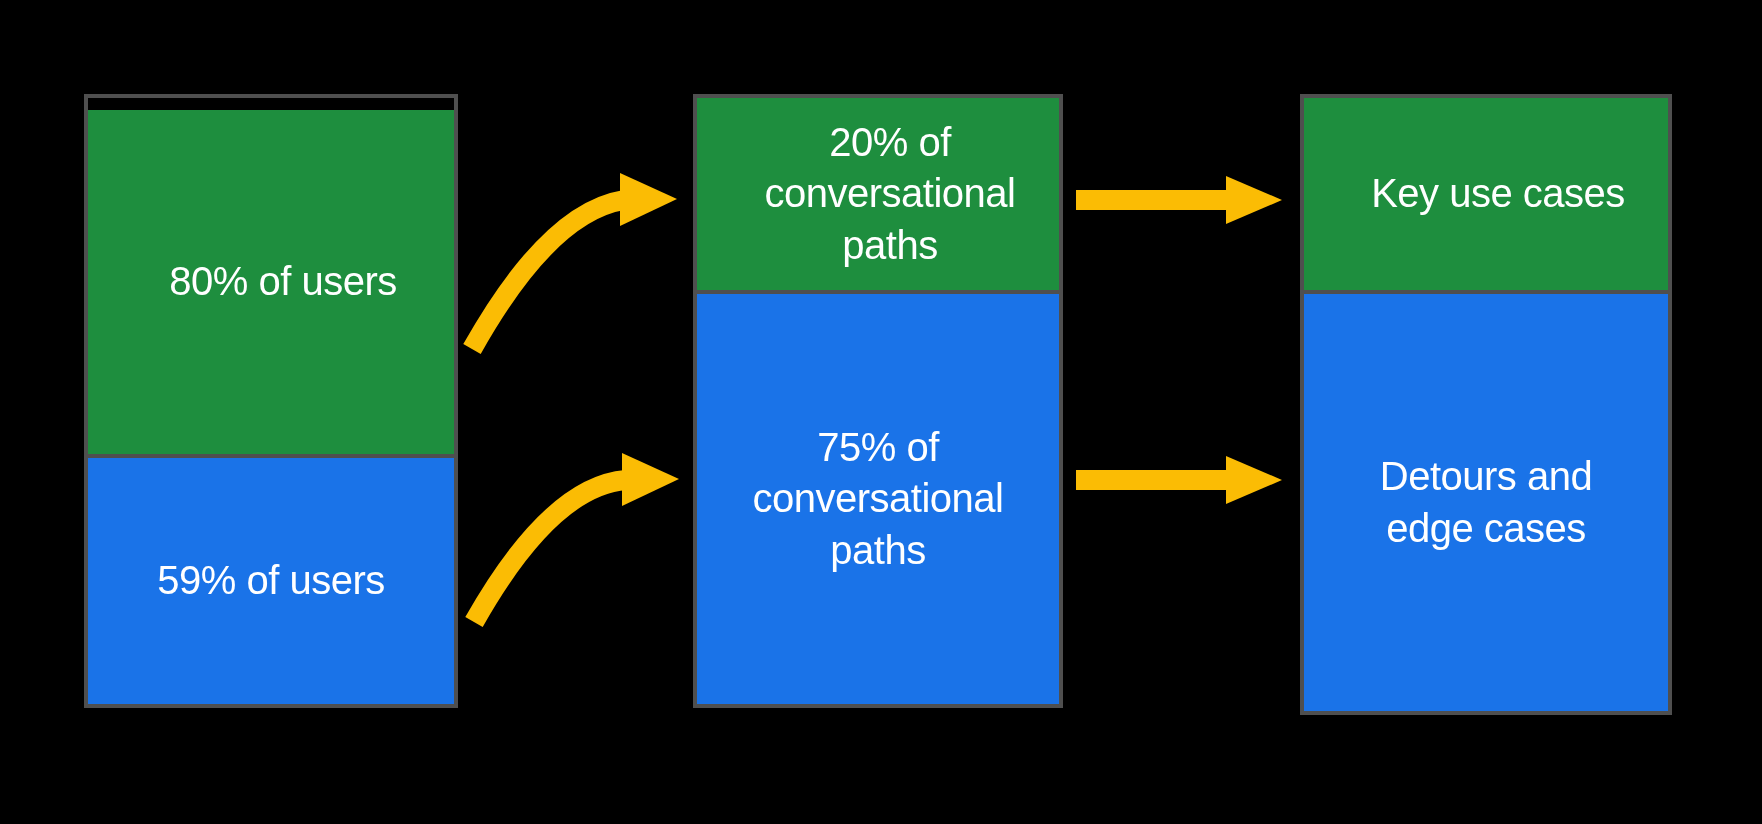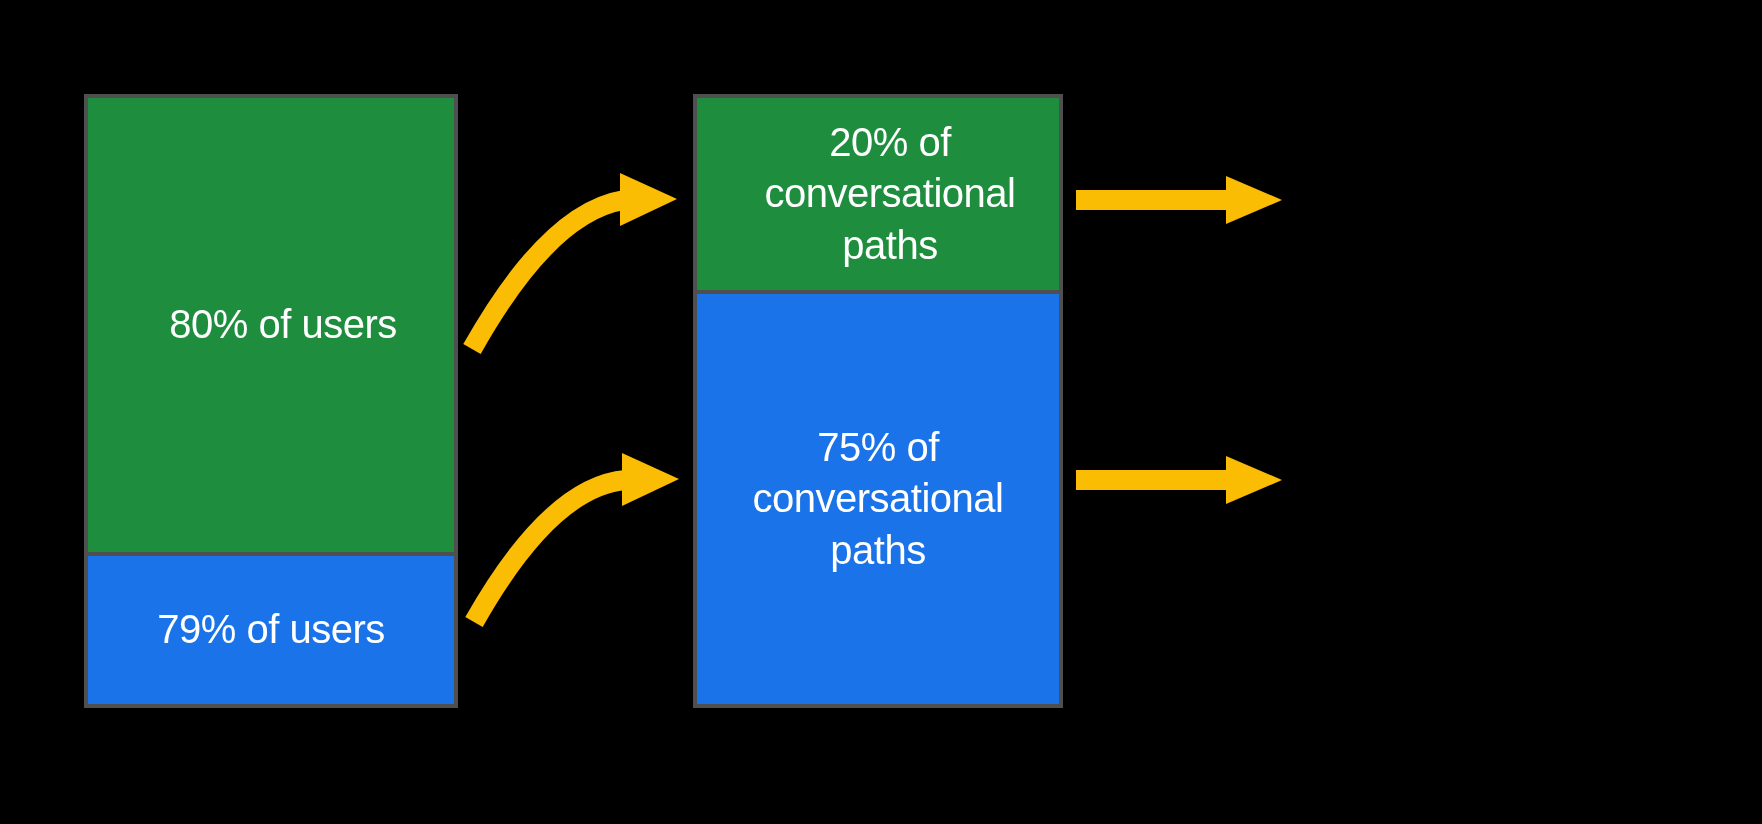--- a/index.html
+++ b/index.html
@@ -26,21 +26,21 @@
   .seg {
     display: flex;
     align-items: center;
     justify-content: center;
     text-align: center;
     overflow: hidden;
   }
   .seg + .seg { border-top: 4px solid var(--border, #4F4F4F); }
   .seg-green { background: var(--green, #1E8E3E); padding-left: 24px; }
   .seg-blue  { background: var(--blue, #1A73E8); flex: 1; }
-  .col-users .seg-green    { height: 454px; }
+  .col-users .seg-green    { height: 344px; margin-top: 12px; }
   .col-paths .seg-green    { height: 192px; }
   .col-outcomes .seg-green { height: 192px; }
   .seg-label {
     color: var(--text, #fff);
     font-size: 40px;
     line-height: 1.28;
     letter-spacing: -0.5px;
     white-space: pre-line;
   }
   .arrows {
@@ -59,37 +59,46 @@
 </head>
 <body>
 
 <div class="canvas">
 
   <div class="col col-users">
     <div class="seg seg-green">
       <span class="seg-label">80% of users</span>
     </div>
     <div class="seg seg-blue">
-      <span class="seg-label">79% of users</span>
+      <span class="seg-label">59% of users</span>
     </div>
   </div>
 
   <div class="col col-paths">
     <div class="seg seg-green">
       <span class="seg-label">20% of
 conversational
 paths</span>
     </div>
     <div class="seg seg-blue">
       <span class="seg-label">75% of
 conversational
 paths</span>
     </div>
   </div>
 
+  <div class="col col-outcomes">
+    <div class="seg seg-green">
+      <span class="seg-label">Key use cases</span>
+    </div>
+    <div class="seg seg-blue">
+      <span class="seg-label">Detours and
+edge cases</span>
+    </div>
+  </div>
 
   <svg class="arrows" viewBox="0 0 1762 824" aria-hidden="true">
     <g>
       <path class="arrow-shaft" d="M 472 349 Q 549 212 624 200"></path>
       <polygon class="arrow-head" points="620,173 677,199 620,226"></polygon>
     </g>
     <g>
       <path class="arrow-shaft" d="M 474 622 Q 551 486 626 480"></path>
       <polygon class="arrow-head" points="622,453 679,479 622,506"></polygon>
     </g>

